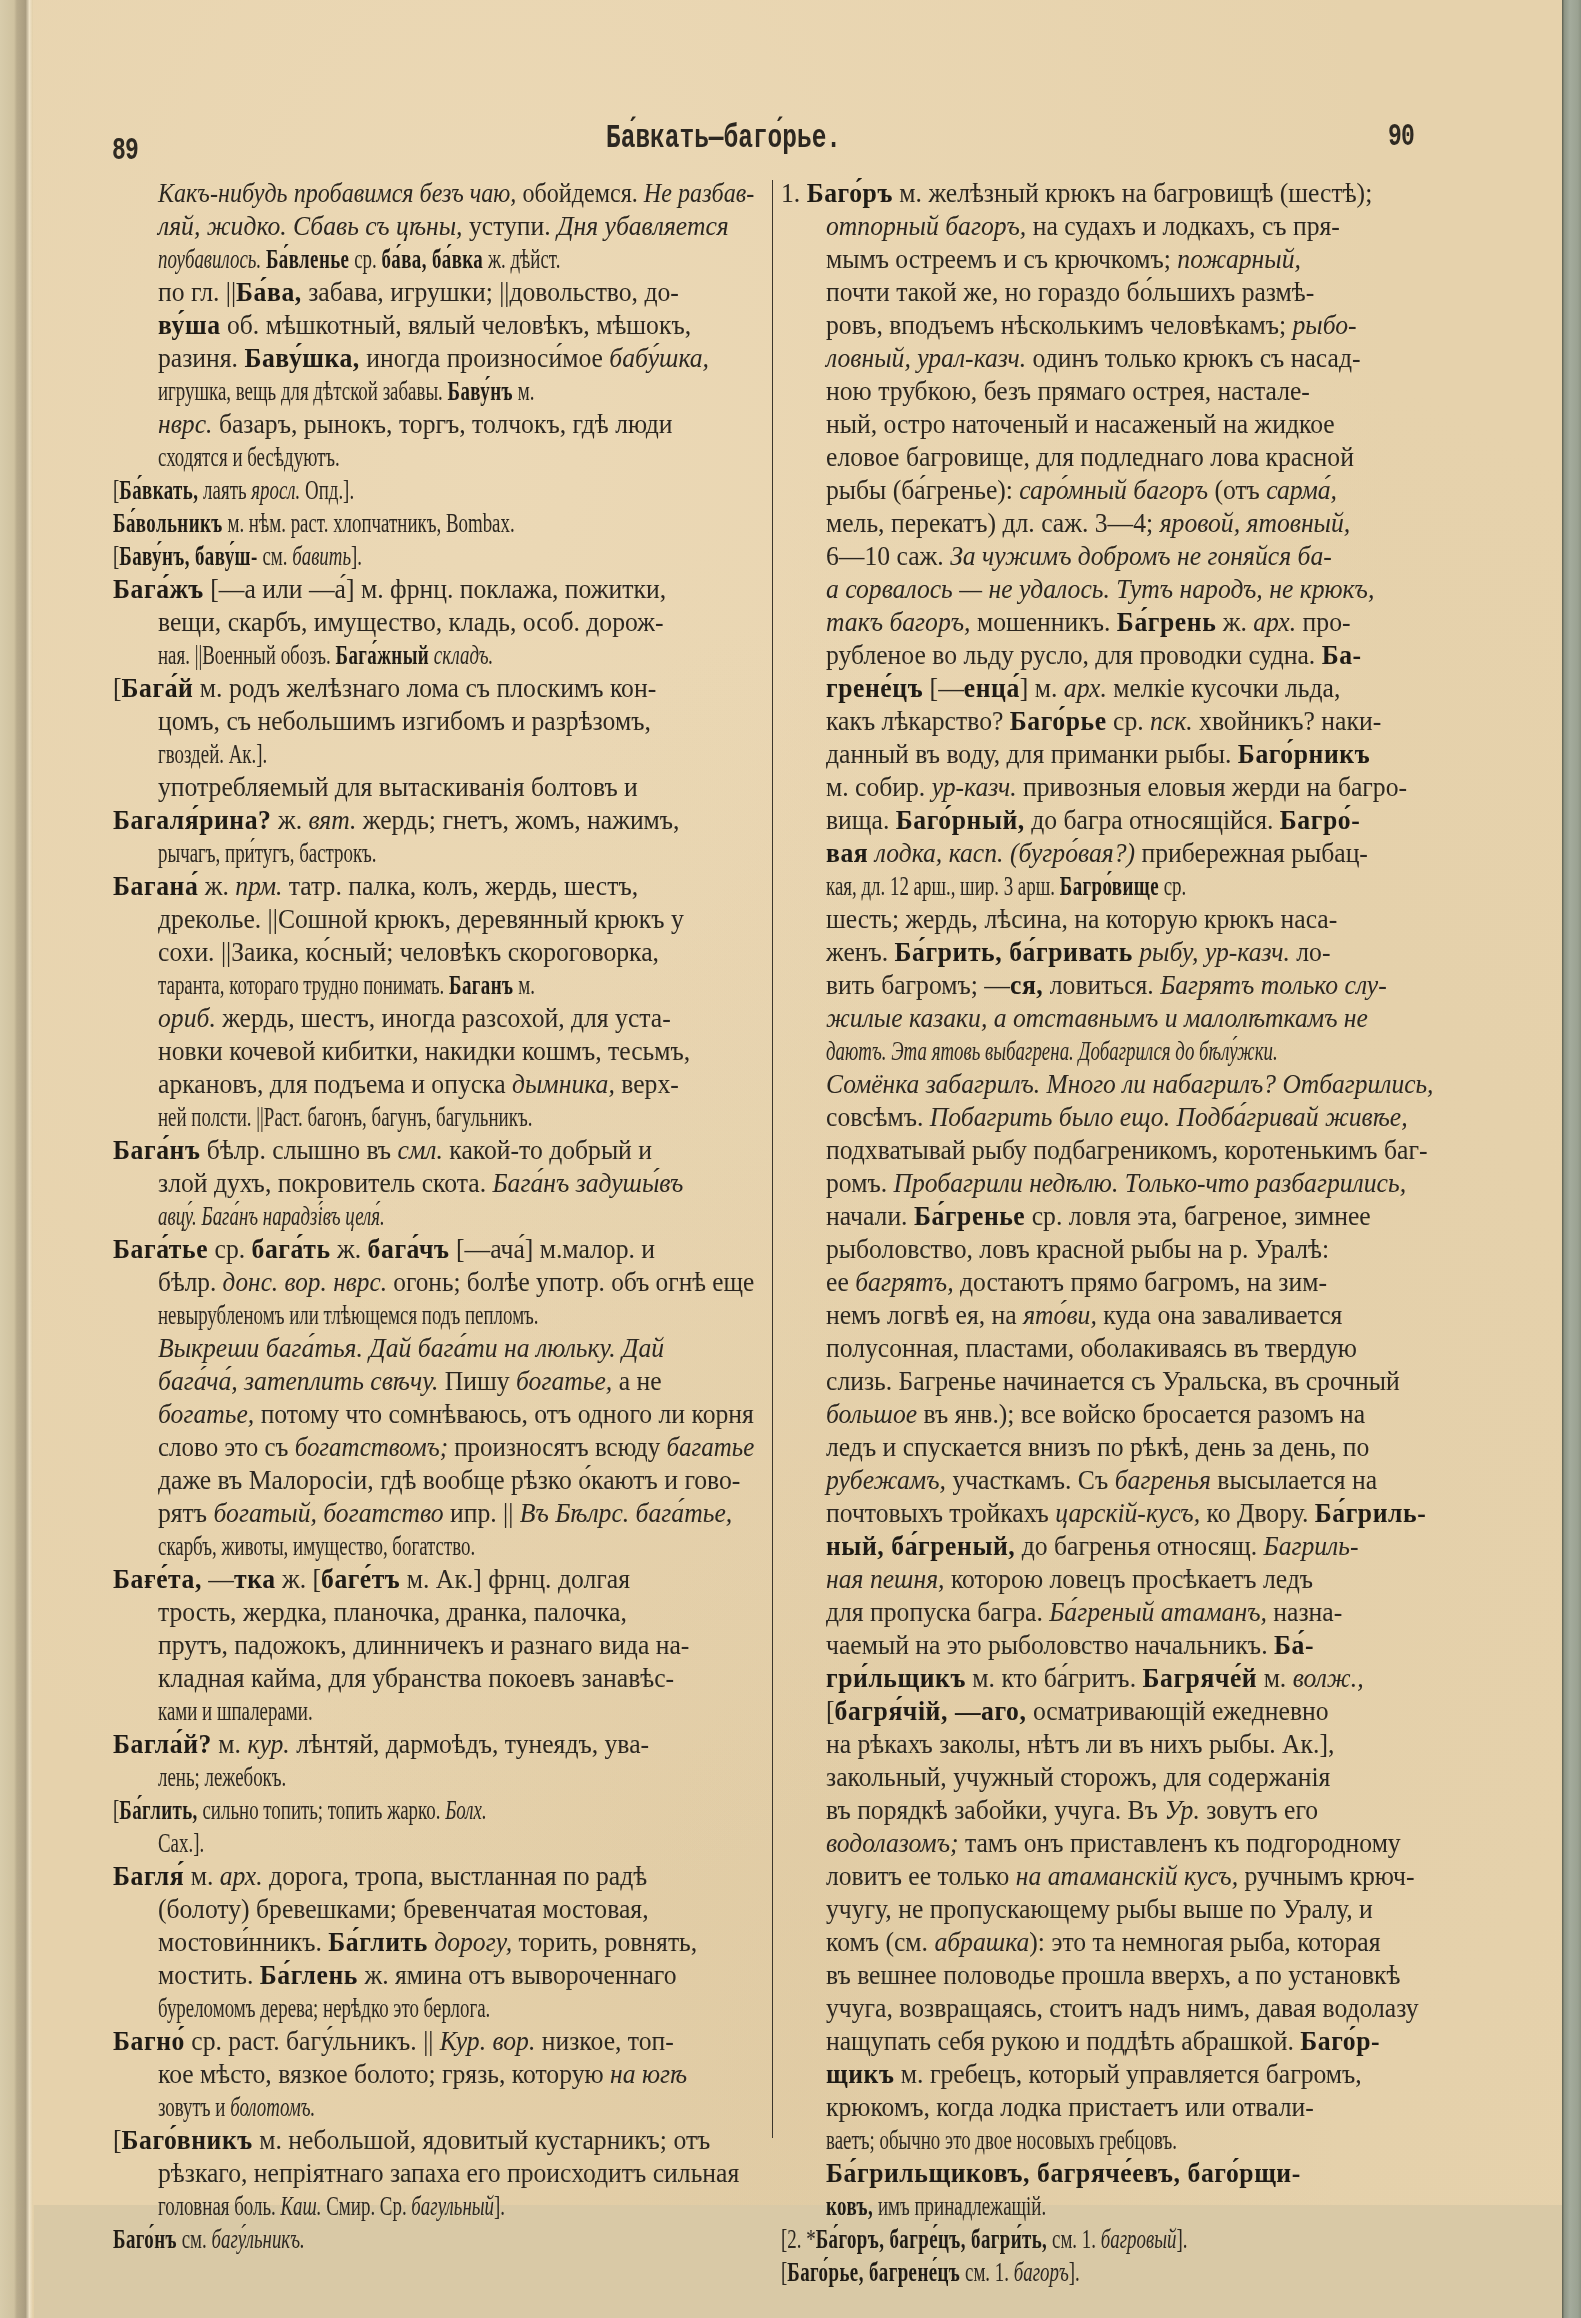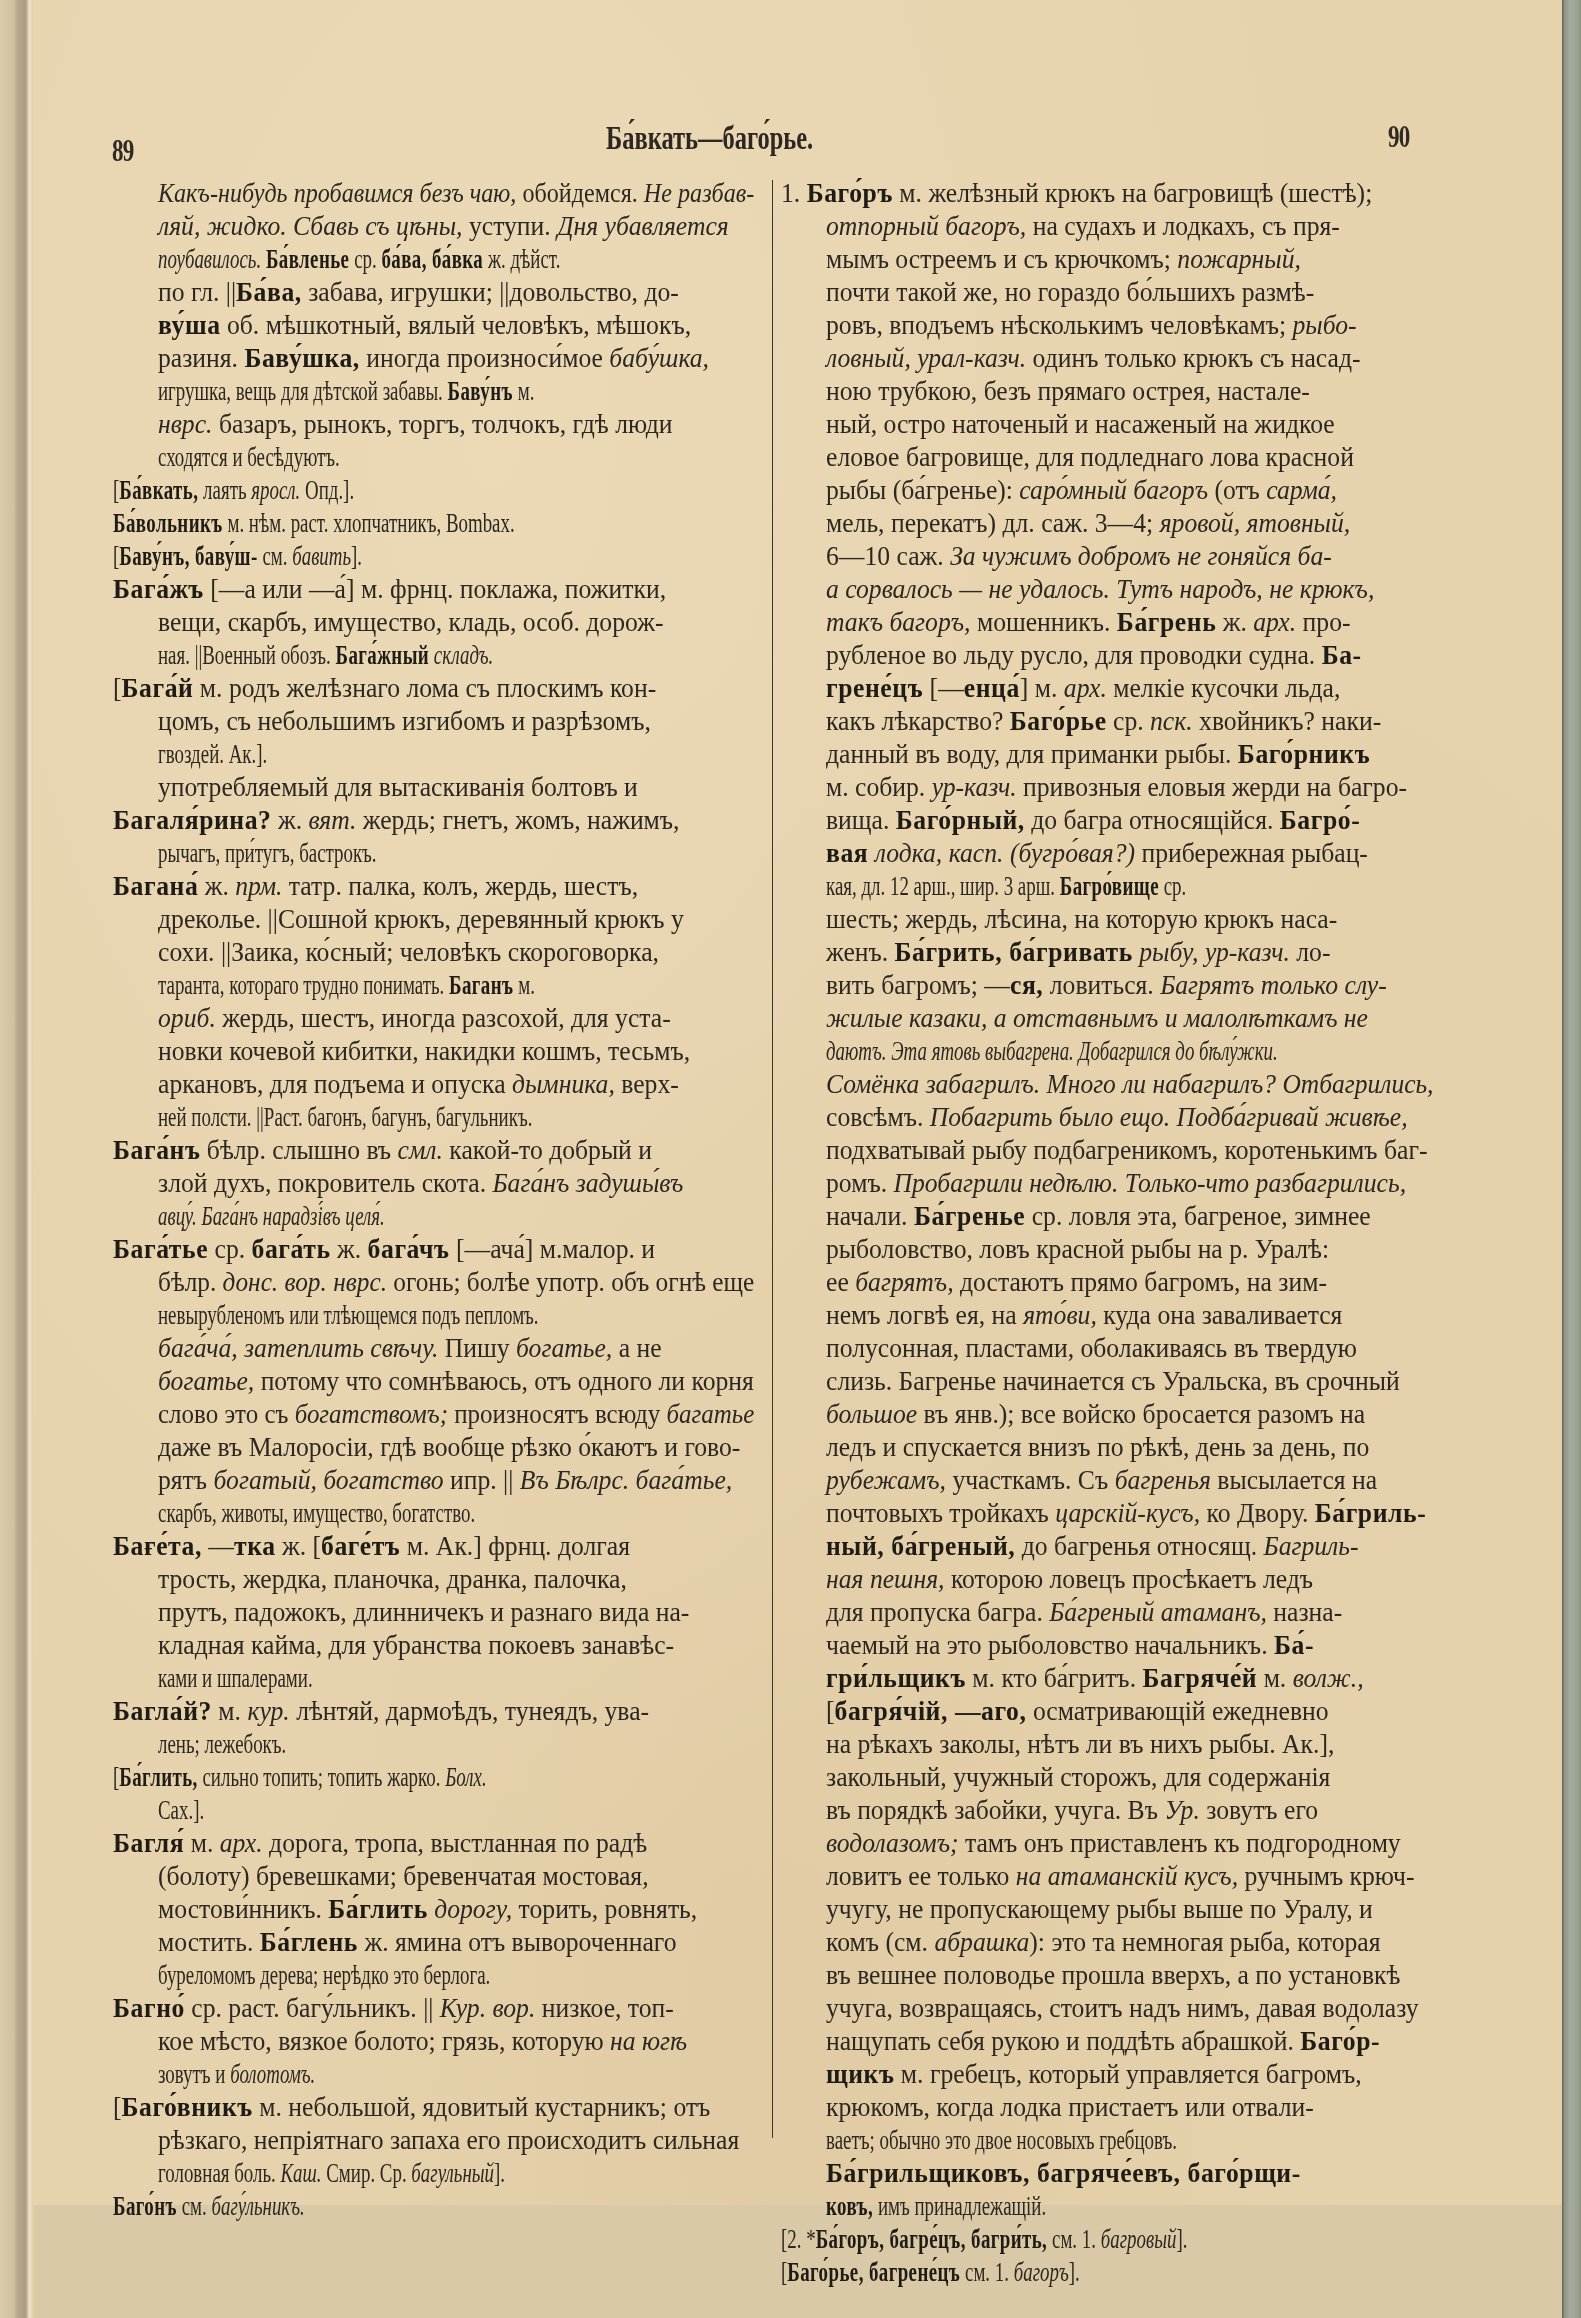--- a/index.html
+++ b/index.html
@@ -17,20 +17,21 @@
     position:absolute; right:0; top:0; width:20px; height:2319px;
     background:linear-gradient(90deg,#5a5b4b 0,#8d9484 2.3px,#a4ab9c 8px,#9ba292 16px,#868c7c 20px);
   }
   .page {
     position:absolute; left:33px; top:0; width:1529px; height:2205px;
     background:#e6d2ac;
     background-image:
       radial-gradient(ellipse at 30% 20%, rgba(240,222,190,0.55), transparent 60%),
       radial-gradient(ellipse at 75% 70%, rgba(226,206,168,0.5), transparent 55%),
       radial-gradient(ellipse at 50% 95%, rgba(215,192,150,0.4), transparent 50%);
+    font-family: Liberation Mono, monospace;
   }
   .page-number {
     position:absolute; font-size:32px; font-weight:bold; color:#2f2a22;
     letter-spacing:-1.1px; transform:scaleX(0.72); transform-origin:left top;
   }
   .pn-left { left:79px; top:132px; }
   .pn-right { left:1355px; top:118px; }
   .running-head {
     position:absolute; left:573px; top:119px; font-size:34px; font-weight:bold;
     color:#2c2720; transform:scaleX(0.72); transform-origin:left top; white-space:nowrap;
@@ -95,20 +96,21 @@
     <div class="line indent"><span class="inner" style="transform: scaleX(0.95);"><span class="i">ориб.</span><span> жердь, шестъ, иногда разсохой, для уста-</span></span></div>
     <div class="line indent"><span class="inner" style="transform: scaleX(0.95);"><span>новки кочевой кибитки, накидки кошмъ, тесьмъ,</span></span></div>
     <div class="line indent"><span class="inner" style="transform: scaleX(0.95);"><span>аркановъ, для подъема и опуска </span><span class="i">дымника,</span><span> верх-</span></span></div>
     <div class="line indent"><span class="inner" style="transform: scaleX(0.7);"><span>ней полсти. ||Раст. багонъ, багунъ, багульникъ.</span></span></div>
     <div class="line hanging"><span class="inner" style="transform: scaleX(0.95);"><span class="b">Бага́нъ</span><span> бѣлр. слышно въ </span><span class="i">смл.</span><span> какой-то добрый и</span></span></div>
     <div class="line indent"><span class="inner" style="transform: scaleX(0.95);"><span>злой духъ, покровитель скота. </span><span class="i">Бага́нъ задушы́въ</span></span></div>
     <div class="line indent"><span class="inner" style="transform: scaleX(0.7);"><span class="i">авцу́. Бага́нъ нарадзі́въ целя́.</span></span></div>
     <div class="line hanging"><span class="inner" style="transform: scaleX(0.95);"><span class="b">Бага́тье</span><span> ср. </span><span class="b">бага́ть</span><span> ж. </span><span class="b">бага́чъ</span><span> [—ача́] м.малор. и</span></span></div>
     <div class="line indent"><span class="inner" style="transform: scaleX(0.937897);"><span>бѣлр. </span><span class="i">донс. вор. нврс.</span><span> огонь; болѣе употр. объ огнѣ еще</span></span></div>
     <div class="line indent"><span class="inner" style="transform: scaleX(0.7);"><span>невырубленомъ или тлѣющемся подъ пепломъ.</span></span></div>
+    <div class="line indent"><span class="inner" style="transform: scaleX(0.95);"><span class="i">Выкреши бага́тья. Дай бага́ти на люльку. Дай</span></span></div>
     <div class="line indent"><span class="inner" style="transform: scaleX(0.95);"><span class="i">бага́ча́, затеплить свѣчу.</span><span> Пишу </span><span class="i">богатье,</span><span> а не</span></span></div>
     <div class="line indent"><span class="inner" style="transform: scaleX(0.95);"><span class="i">богатье,</span><span> потому что сомнѣваюсь, отъ одного ли корня</span></span></div>
     <div class="line indent"><span class="inner" style="transform: scaleX(0.924893);"><span>слово это съ </span><span class="i">богатствомъ;</span><span> произносятъ всюду </span><span class="i">багатье</span></span></div>
     <div class="line indent"><span class="inner" style="transform: scaleX(0.95);"><span>даже въ Малоросіи, гдѣ вообще рѣзко о́каютъ и гово-</span></span></div>
     <div class="line indent"><span class="inner" style="transform: scaleX(0.95);"><span>рятъ </span><span class="i">богатый, богатство</span><span> ипр. || </span><span class="i">Въ Бѣлрс. бага́тье,</span></span></div>
     <div class="line indent"><span class="inner" style="transform: scaleX(0.7);"><span>скарбъ, животы, имущество, богатство.</span></span></div>
     <div class="line hanging"><span class="inner" style="transform: scaleX(0.95);"><span class="b">Бағе́та,</span><span> —</span><span class="b">тка</span><span> ж. [</span><span class="b">баге́тъ</span><span> м. Ак.] фрнц. долгая</span></span></div>
     <div class="line indent"><span class="inner" style="transform: scaleX(0.95);"><span>трость, жердка, планочка, дранка, палочка,</span></span></div>
     <div class="line indent"><span class="inner" style="transform: scaleX(0.95);"><span>прутъ, падожокъ, длинничекъ и разнаго вида на-</span></span></div>
     <div class="line indent"><span class="inner" style="transform: scaleX(0.95);"><span>кладная кайма, для убранства покоевъ занавѣс-</span></span></div>

